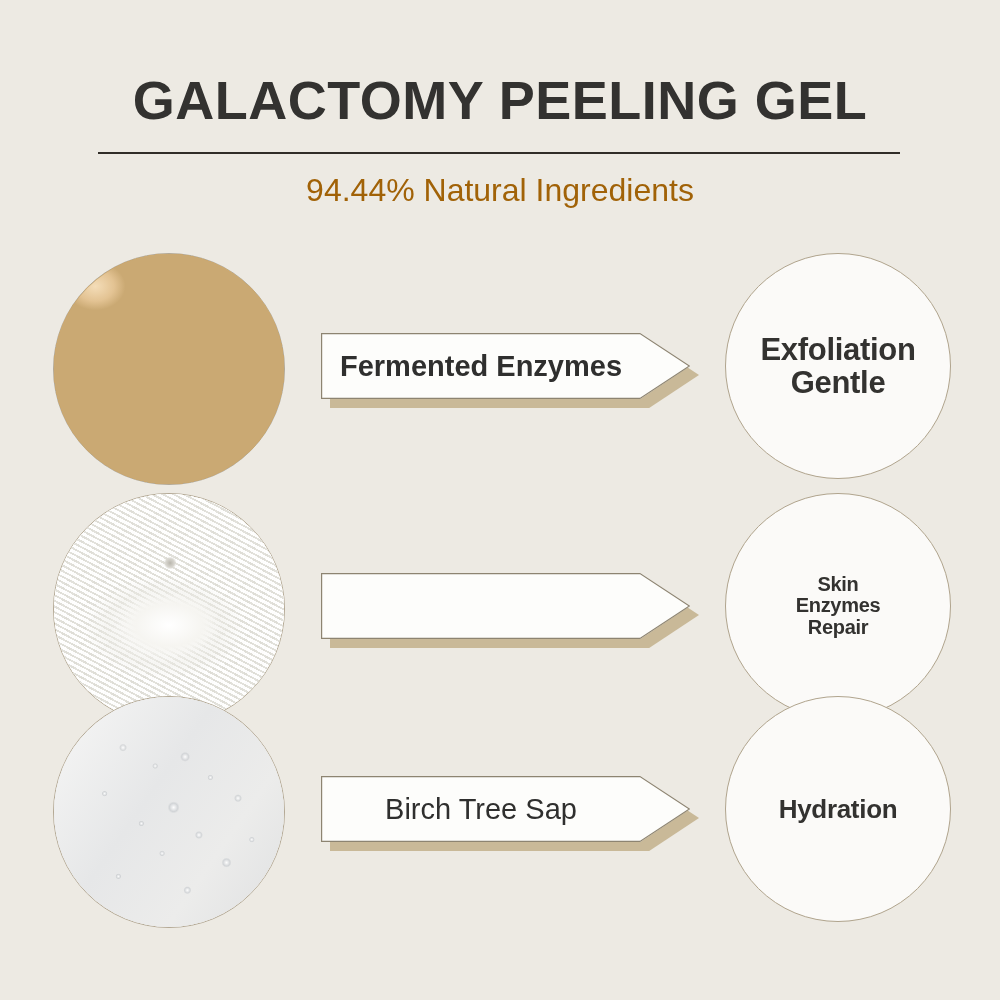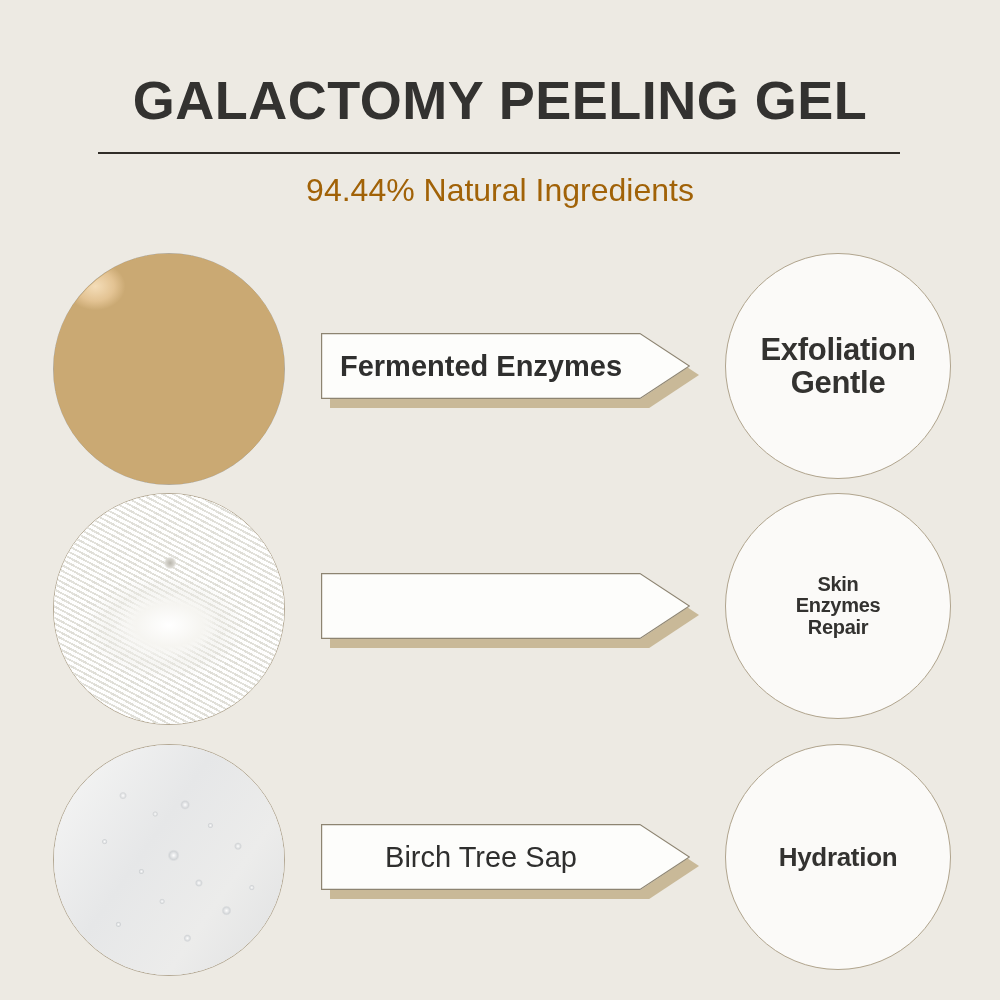--- a/index.html
+++ b/index.html
@@ -65,21 +65,21 @@
 
   
   .row {
     position: absolute;
     left: 0;
     width: 1000px;
     height: 238px;
   }
   .row-1 { top: 251px; }
   .row-2 { top: 491px; }
-  .row-3 { top: 742px; }
+  .row-3 { top: 694px; }
 
   
   .photo-circle {
     position: absolute;
     left: 53px;
     top: 2px;
     width: 232px;
     height: 232px;
     border-radius: 50%;
     overflow: hidden;

